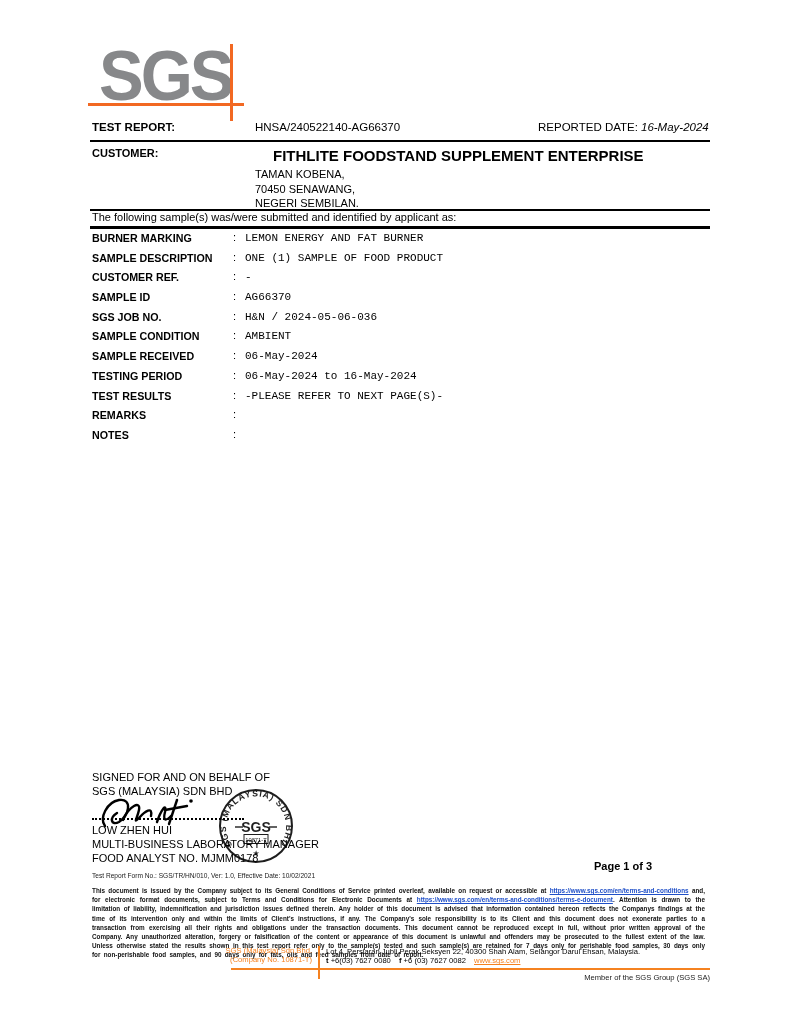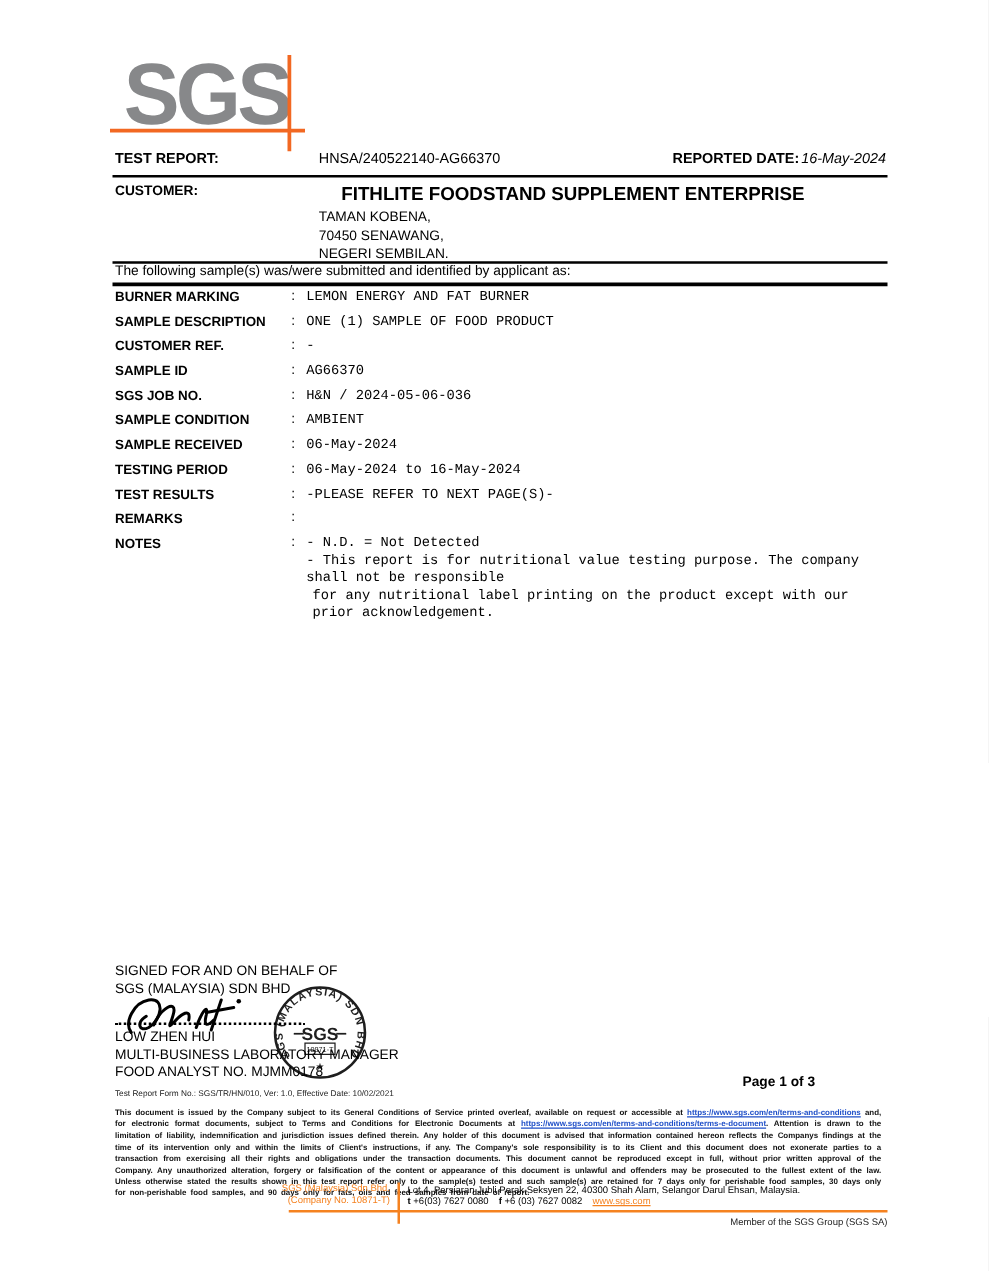--- a/index.html
+++ b/index.html
@@ -12,21 +12,21 @@
   .logo-text {
     position:absolute; left:99px; top:36px; font-size:67px; font-weight:bold;
     color:#87888a; letter-spacing:-3px; transform:scaleY(1.04); transform-origin:top left;
   }
   .crosshair-v { position:absolute; left:230px; top:44px; width:3px; height:77px; background:#f26822; }
   .crosshair-h { position:absolute; left:88px; top:103px; width:156px; height:3px; background:#f26822; }
   
   .header-row { position:absolute; top:121px; left:90px; width:620px; height:16px; font-size:11.5px; }
   .hr-title   { position:absolute; left:2px; font-weight:bold; }
   .hr-number  { position:absolute; left:165px; }
-  .hr-datelbl { position:absolute; left:448px; font-weight:bold; }
+  .hr-datelbl { position:absolute; left:448px; font-weight:normal; }
   .hr-date    { position:absolute; left:551px;font-style:italic; }
   .rule { position:absolute; left:90px; width:620px; background:#000; }
   .rule-header { top:140px; height:2px; }
   .rule-thin   { top:209px; height:1.5px; }
   .rule-thick  { top:226px; height:2.5px; }
   
   .customer-label { position:absolute; left:92px; top:147px; font-size:11px; font-weight:bold; }
   .customer-name  { position:absolute; left:255px; top:147px; font-size:15px; font-weight:bold;padding-left:18px; }
   .customer-address { position:absolute; left:255px; top:167px; font-size:11px; line-height:14.5px; }
   .intro-line { position:absolute; left:92px; top:211px; font-size:11px; }
@@ -145,25 +145,20 @@
         <div class="tvalue">-PLEASE REFER TO NEXT PAGE(S)-</div>
       </div>
       <div class="trow">
         <div class="tlabel">REMARKS</div>
         <div class="tcolon">:</div>
         <div class="tvalue"></div>
       </div>
       <div class="trow">
         <div class="tlabel">NOTES</div>
         <div class="tcolon">:</div>
-        <div class="tvalue">
-          <div>- N.D. = Not Detected</div>
-          <div>- This report is for nutritional value testing purpose. The company shall not be responsible</div>
-          <div class="note-indent">for any nutritional label printing on the product except with our prior acknowledgement.</div>
-        </div>
       </div>
     </div>
 
   <div class="sig-line1">SIGNED FOR AND ON BEHALF OF</div>
   <div class="sig-line2">SGS (MALAYSIA) SDN BHD</div>
 
   <svg class="sig-svg" width="125" height="42" viewBox="0 0 125 42">
     <g fill="none" stroke="#000" stroke-width="2.4" stroke-linecap="round">
       <path d="M10,34 C4,26 12,10 24,8 C38,6 34,24 24,30 C16,34 14,26 22,21"></path>
       <path d="M28,28 C34,14 46,8 44,18 C42,27 38,32 44,26 C50,19 58,14 56,24"></path>

